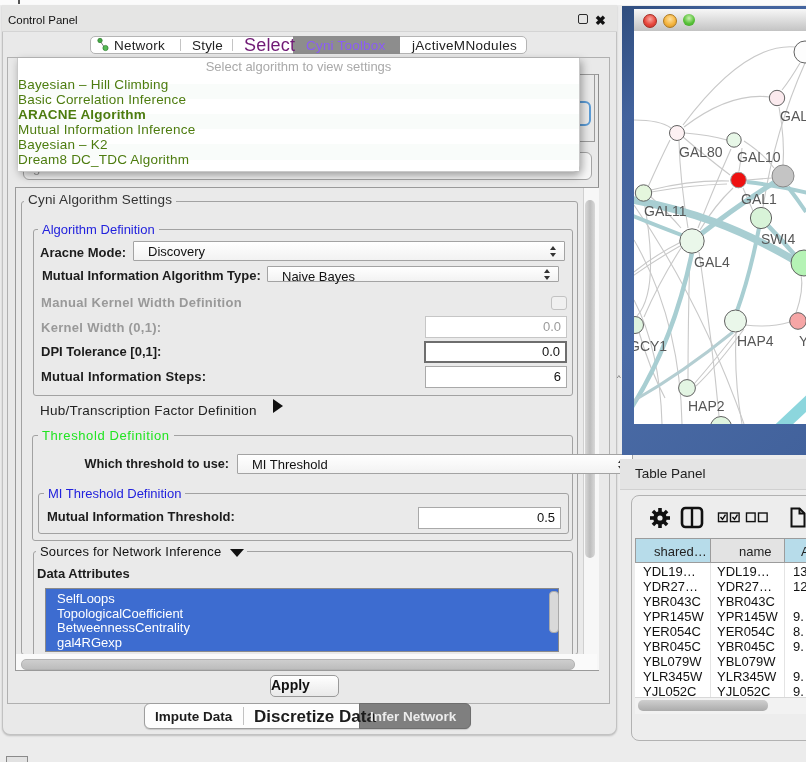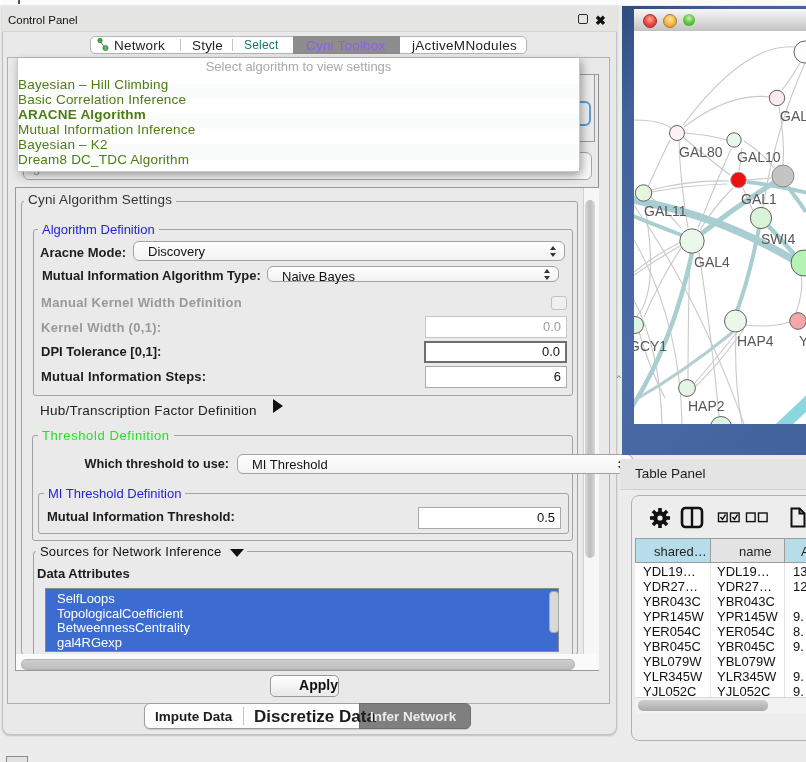--- a/index.html
+++ b/index.html
@@ -3,21 +3,21 @@
 <style>
 html,body{margin:0;padding:0}
 body{width:806px;height:762px;overflow:hidden;position:relative;background:#ececec;
   font-family:"Liberation Sans",sans-serif;-webkit-font-smoothing:antialiased}
 .abs{position:absolute}
 .b{font-weight:bold}
 .grpt{position:absolute;background:#eaeaea;padding:0 4px;line-height:13px;font-size:13px;white-space:nowrap}
 .fld{position:absolute;background:#fff;border:1px solid #a9a9a9;font-size:13px;text-align:right;
   padding-right:5px;box-sizing:border-box;line-height:20px;color:#111}
 .combo{position:absolute;background:linear-gradient(#ffffff,#f2f2f2);border:1px solid #a3a3a3;
-  border-radius:6px;box-sizing:border-box;font-size:13px;color:#111}
+  border-radius:1px;box-sizing:border-box;font-size:13px;color:#111}
 .combo .tx{position:absolute;left:14px;top:2px;line-height:15px;white-space:nowrap}
 .spin{position:absolute;right:7px;top:50%;width:7px;height:11px;margin-top:-5.5px}
 .spin:before,.spin:after{content:"";position:absolute;left:0;border-left:3.5px solid transparent;border-right:3.5px solid transparent}
 .spin:before{top:0;border-bottom:4.5px solid #333}
 .spin:after{bottom:0;border-top:4.5px solid #333}
 .lbl{position:absolute;font-size:13px;color:#1c1c1c;white-space:nowrap;line-height:13px}
 .glbl{color:#999}
 </style></head>
 <body>
 
@@ -37,21 +37,21 @@
 <div class="abs" style="left:180px;top:39px;width:1px;height:12px;background:#c4c4c4"></div>
 <div class="abs" style="left:232px;top:39px;width:1px;height:12px;background:#c4c4c4"></div>
 <div class="abs" style="left:293px;top:36px;width:107px;height:18px;background:#8d8d8d"></div>
 <svg class="abs" style="left:96px;top:37px" width="14" height="15" viewBox="0 0 14 15">
  <line x1="4" y1="4" x2="9" y2="11" stroke="#7a7a7a" stroke-width="1"></line>
  <circle cx="4" cy="3.5" r="2.2" fill="#44a944" stroke="#2c7a2c" stroke-width=".7"></circle>
  <circle cx="9.5" cy="11" r="2.6" fill="#55bb55" stroke="#2c7a2c" stroke-width=".7"></circle>
 </svg>
 <div class="lbl" style="left:114px;top:38.5px;font-size:13.5px;letter-spacing:.2px;color:#222">Network</div>
 <div class="lbl" style="left:192px;top:38.5px;font-size:13.5px;letter-spacing:.2px;color:#222">Style</div>
-<div class="lbl" style="left:244px;top:38.5px;font-size:12px;letter-spacing:.2px;color:#0f766e">Select</div>
+<div class="lbl" style="left:244px;top:38.5px;font-size:18px;letter-spacing:.2px;color:#701a75">Select</div>
 <div class="lbl" style="left:306px;top:38.5px;font-size:13.5px;letter-spacing:.2px;color:#8b5cf6">Cyni Toolbox</div>
 <div class="lbl" style="left:412px;top:38.5px;font-size:13.5px;letter-spacing:.3px;color:#222">jActiveMNodules</div>
 
 <div class="abs" style="left:580px;top:74px;width:18px;height:1px;background:#9a9a9a"></div>
 <div class="abs" style="left:594px;top:74px;width:1px;height:67px;background:#9a9a9a"></div>
 <div class="abs" style="left:598px;top:74px;width:1px;height:113px;background:#8d8d8d"></div>
 <div class="abs" style="left:580px;top:141px;width:15px;height:1px;background:#9a9a9a"></div>
 <div class="abs" style="left:572px;top:101px;width:19px;height:25px;background:#ededed;border:2px solid #5b9bd5;border-radius:6px;box-sizing:border-box"></div>
 <div class="abs" style="left:23px;top:152px;width:569px;height:28px;background:#f6f6f6;border:1px solid #a5a5a5;border-radius:6px;box-sizing:border-box"></div>
 <div class="abs" style="left:33px;top:160px;font-size:13px;color:#9b9b9b">galFiltered.sif default node</div>
@@ -122,21 +122,21 @@
 <div class="grpt" style="left:36px;top:545px;color:#111;letter-spacing:.2px;padding-right:26px">Sources for Network Inference</div>
 <div class="abs" style="left:230px;top:549px;width:0;height:0;border-left:7.5px solid transparent;border-right:7.5px solid transparent;border-top:8px solid #111"></div>
 <div class="lbl b" style="left:37px;top:567px">Data Attributes</div>
 <div class="abs" style="left:45px;top:588px;width:514px;height:64px;background:#3d6cd0;border:1px solid #8a8a8a;box-sizing:border-box"></div>
 <div class="abs" style="left:57px;top:592px;font-size:13px;color:#fff;line-height:14.6px;white-space:nowrap">SelfLoops<br>TopologicalCoefficient<br>BetweennessCentrality<br>gal4RGexp</div>
 <div class="abs" style="left:549px;top:591px;width:8px;height:40px;background:#d9d9d9;border:1px solid #aaa;border-radius:4px"></div>
 <div class="abs" style="left:16px;top:654px;width:581px;height:16px;background:#fafafa"></div>
 <div class="abs" style="left:21px;top:658.5px;width:552px;height:9.5px;border-radius:5px;background:linear-gradient(#cecece,#bdbdbd);border:0.5px solid #b3b3b3"></div>
 
 <div class="abs" style="left:270px;top:675px;width:67px;height:20px;background:linear-gradient(#ffffff,#e9e9e9);
-  border:1px solid #9a9a9a;border-radius:5px;text-align:right;font-size:14px;font-weight:600;color:#111;line-height:19px">Apply</div>
+  border:1px solid #9a9a9a;border-radius:5px;text-align:left;font-size:14px;font-weight:600;color:#111;line-height:19px">Apply</div>
 
 <div class="abs" style="left:144px;top:703px;width:327px;height:26px;background:#fdfdfd;border:1px solid #9e9e9e;
   border-radius:6px;box-sizing:border-box;box-shadow:0 1px 1px rgba(0,0,0,.15)"></div>
 <div class="abs" style="left:243px;top:707px;width:1px;height:18px;background:#c2c2c2"></div>
 <div class="abs" style="left:359px;top:703px;width:112px;height:26px;background:#7f7f7f;border-radius:0 6px 6px 0;border:1px solid #6e6e6e;box-sizing:border-box"></div>
 <div class="lbl b" style="left:155px;top:710px;font-size:13.5px">Impute Data</div>
 <div class="lbl b" style="left:254px;top:710px;font-size:17px">Discretize Data</div>
 <div class="lbl b" style="left:370px;top:710px;font-size:13.5px;color:#ececec">Infer Network</div>
 
 <div class="abs" style="left:6px;top:756px;width:20px;height:10px;background:#e2e2e2;border:1px solid #8a8a8a"></div>

